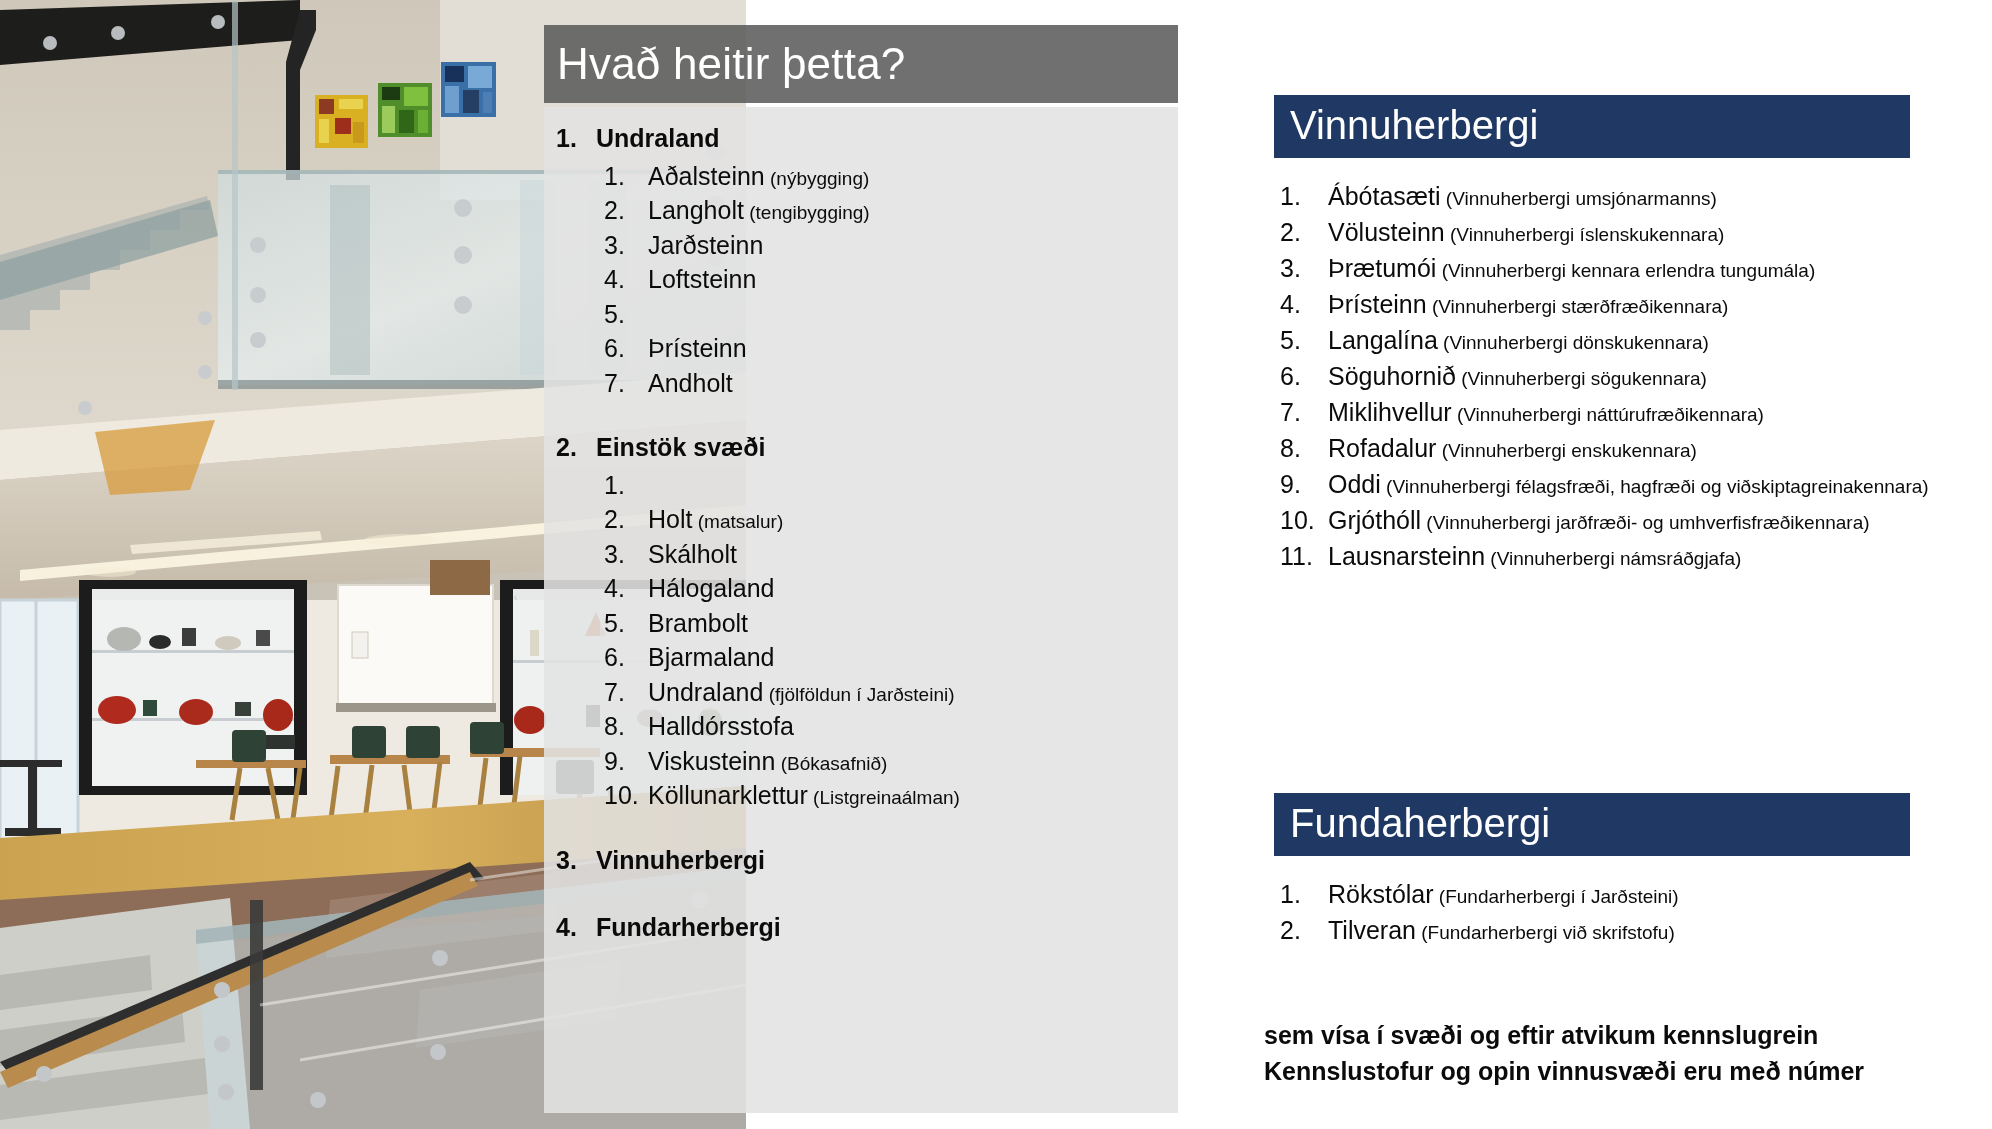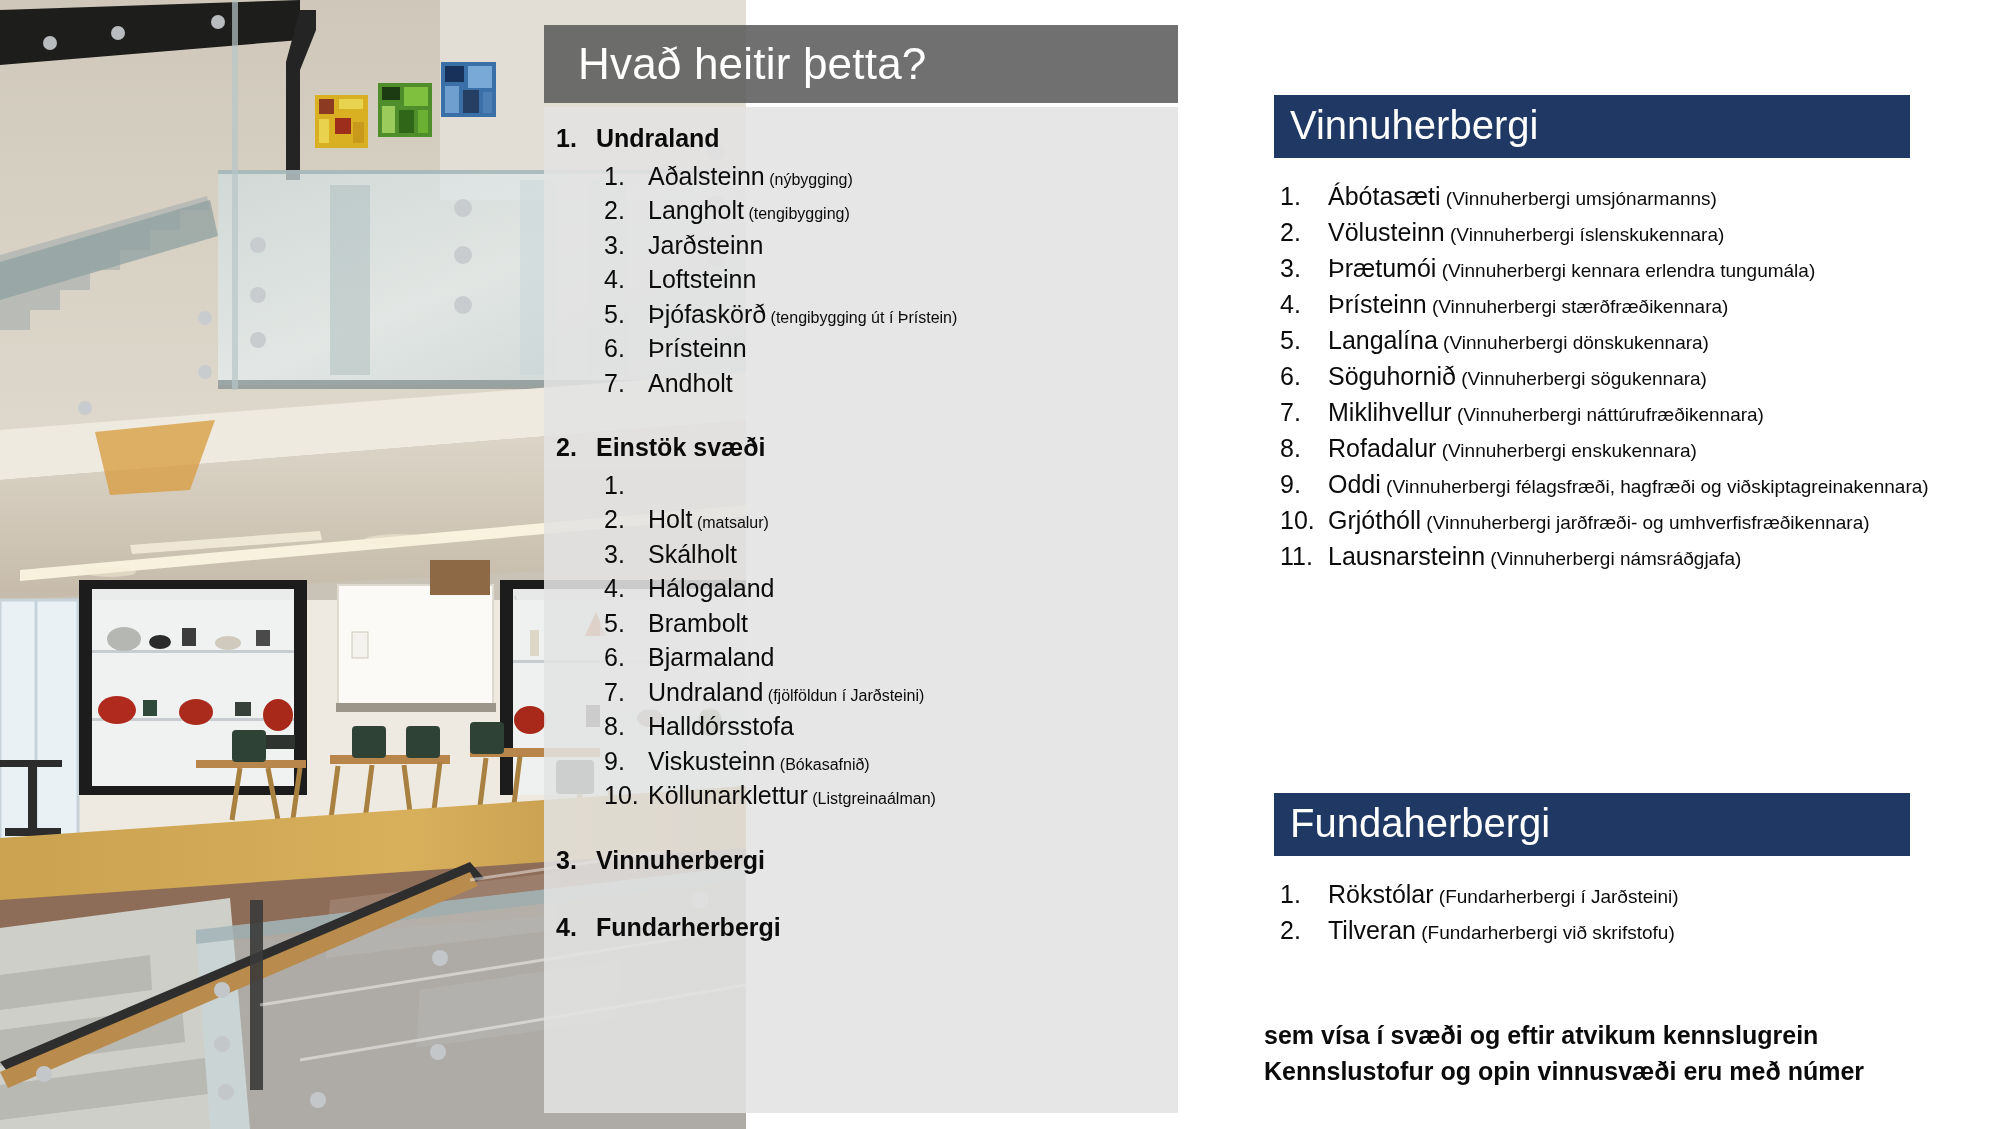--- a/index.html
+++ b/index.html
@@ -21,21 +21,21 @@
   .photo svg{display:block;width:746px;height:1129px;}
 
   
   .title-bar{
     position:absolute;left:544px;top:25px;width:634px;height:78px;
     background:rgba(89,89,89,0.86);
     display:flex;align-items:center;
   }
   .title-bar .title-text{
     color:#ffffff;font-size:44px;font-weight:400;
-    letter-spacing:.2px;padding-left:34px;line-height:1;
+    letter-spacing:.2px;padding-left:13px;line-height:1;
     font-family:"Liberation Sans", sans-serif;
   }
   .left-body{
     position:absolute;left:544px;top:107px;width:634px;height:1006px;
     background:rgba(226,226,226,0.88);
     padding:0;
     box-sizing:border-box;
   }
   .lb-inner{padding:14px 8px 0 0;}
 
@@ -49,21 +49,21 @@
   .lvl1 .txt{}
 
   .lvl2{
     display:flex;align-items:baseline;
     font-size:25px;color:#0b0b0b;
     margin:0;padding-left:60px;
     line-height:1.38;
   }
   .lvl2 .num{width:44px;flex:0 0 44px;}
   .lvl2 .txt{white-space:nowrap;}
-  .lvl2 .paren{font-size:16px;}
+  .lvl2 .paren{font-size:19px;}
   .gap-md{height:30px;}
 
   
   .right-col{
     position:absolute;left:1274px;top:0;width:660px;height:1129px;
   }
   .sec-head{
     background:#1f3864;color:#ffffff;
     font-size:40px;font-weight:400;
     padding:9px 0 11px 16px;
@@ -352,21 +352,20 @@
         <div class="lvl2">
           <span class="num">3.</span>
           <span class="txt">Jarðsteinn</span>
         </div>
         <div class="lvl2">
           <span class="num">4.</span>
           <span class="txt">Loftsteinn</span>
         </div>
         <div class="lvl2">
           <span class="num">5.</span>
-          <span class="txt">Þjófaskörð<span class="paren"> (tengibygging út í Þrístein)</span></span>
         </div>
         <div class="lvl2">
           <span class="num">6.</span>
           <span class="txt">Þrísteinn</span>
         </div>
         <div class="lvl2">
           <span class="num">7.</span>
           <span class="txt">Andholt</span>
         </div>
         <div class="gap-md"></div>

